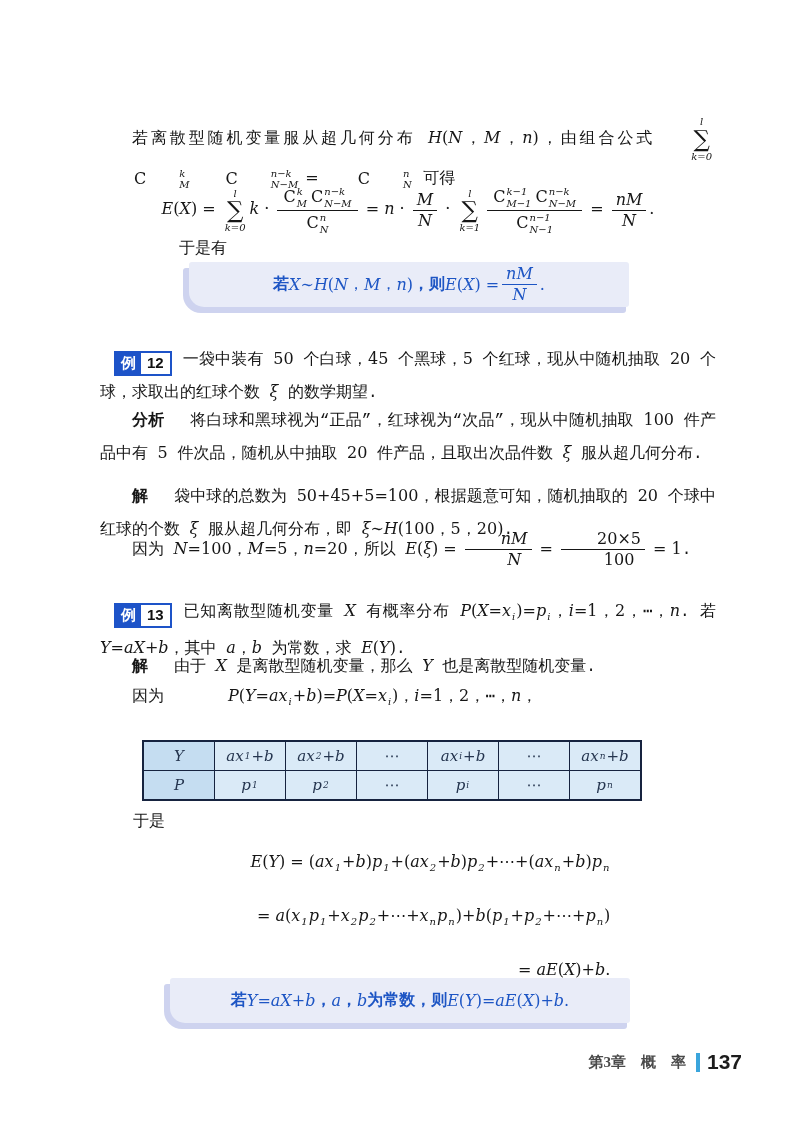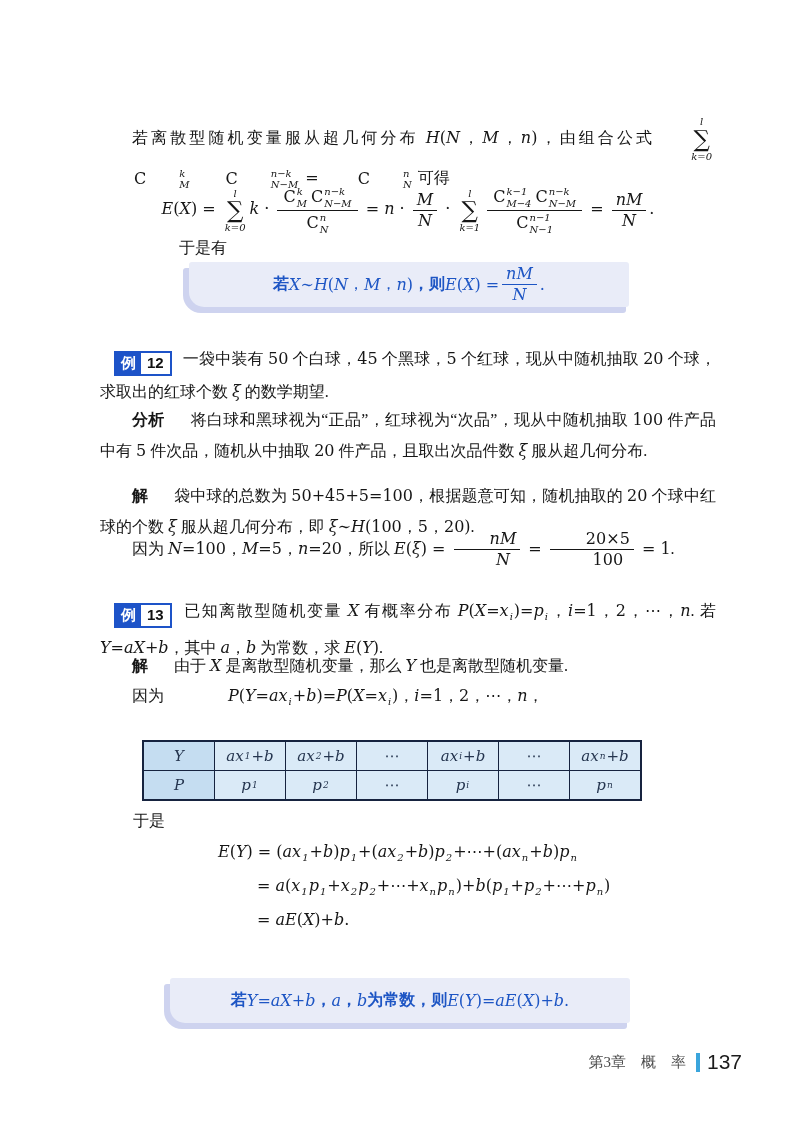--- a/index.html
+++ b/index.html
@@ -1,20 +1,20 @@
 <!DOCTYPE html>
 <html><head>
 <meta charset="utf-8">
 <style>
   html,body{margin:0;padding:0;background:#ffffff;}
   .page{position:relative;width:800px;height:1138px;background:#ffffff;overflow:hidden;
         font-family:"Liberation Serif",serif;font-size:16px;color:#161616;}
 
   
-  .r-c{font-family:Liberation Serif, serif;}
+  .r-c{font-family:Liberation Mono, monospace;}
   .r-b{font-family:"Liberation Serif",serif;font-weight:bold;}
   .r-m{font-family:"DejaVu Serif",serif;font-style:italic;}
   .r-u{font-family:"DejaVu Serif",serif;font-style:normal;}
   .r-dn{font-family:"DejaVu Serif",serif;font-style:italic;font-size:10px;vertical-align:-4px;margin:0 1px;}
 
   .rsum{display:inline-flex;flex-direction:column;align-items:center;vertical-align:middle;margin:0 4px;line-height:1;}
   .rsum-hi,.rsum-lo{font-size:10px;font-family:"DejaVu Serif",serif;font-style:italic;line-height:1.15;}
   .rsum-sg{font-size:23px;font-family:"DejaVu Serif",serif;line-height:1;}
 
   .rss{display:inline-flex;align-items:center;vertical-align:middle;margin:0 2px;}
@@ -48,29 +48,29 @@
   .ptable{border:2px solid #16233f;display:inline-flex;flex-direction:column;background:#16233f;}
   .trow{display:flex;}
   .trow + .trow{border-top:1px solid #16233f;}
   .tcell{width:70px;height:28px;display:flex;align-items:center;justify-content:center;
          background:#daeaf7;font-size:15px;color:#24344e;}
   .tcell + .tcell{border-left:1px solid #16233f;}
   .tcell.thead{background:#c5ddf1;}
   .tcell .r-dn{font-size:9px;}
 
   
-  .ey-line{display:block;line-height:28px;white-space:nowrap;}
+  .ey-line{display:block;line-height:48px;white-space:nowrap;text-align:right;}
   .ey-line.cont{padding-left:39px;}
 
   
   .footer{position:absolute;top:1049px;right:58px;display:flex;align-items:center;height:26px;}
-  .foot-ch{color:#4a4a4a;font-size:15px;font-family:"Liberation Serif",serif;}
+  .foot-ch{color:#4a4a4a;font-size:15px;font-family:"Liberation Serif",serif;font-weight:bold;}
   .foot-gap{display:inline-block;width:15px;}
   .foot-bar{display:inline-block;width:4px;height:19px;background:#3aa5dc;margin:0 7px 0 10px;}
-  .foot-num{color:#1c1c1c;font-size:21px;font-weight:normal;font-family:"Liberation Sans",sans-serif;}
+  .foot-num{color:#1c1c1c;font-size:21px;font-weight:bold;font-family:"Liberation Sans",sans-serif;}
 </style>
 </head>
 <body>
 
 <div class="page">
 
   <div class="sec para" style="left:100px;top:116px;line-height:32px;text-indent:2em;"><span class="r-c">若离散型随机变量服从超几何分布 </span><span class="r-m">H</span><span class="r-u">(</span><span class="r-m">N</span><span class="r-c">，</span><span class="r-m">M</span><span class="r-c">，</span><span class="r-m">n</span><span class="r-u">)</span><span class="r-c">，由组合公式</span><span class="rsum">
         <span class="rsum-hi">l</span>
         <span class="rsum-sg">∑</span>
         <span class="rsum-lo">k=0</span>
@@ -134,21 +134,21 @@
       </span><span class="r-u"> · </span><span class="rsum">
         <span class="rsum-hi">l</span>
         <span class="rsum-sg">∑</span>
         <span class="rsum-lo">k=1</span>
       </span><span class="rfrac">
         <span class="rfrac-n">
           <span class="rss">
             <span class="rss-b">C</span>
             <span class="rss-s">
               <span class="rss-up">k−1</span>
-              <span class="rss-dn">M−4</span>
+              <span class="rss-dn">M−1</span>
             </span>
           </span>
           <span class="rss">
             <span class="rss-b">C</span>
             <span class="rss-s">
               <span class="rss-up">n−k</span>
               <span class="rss-dn">N−M</span>
             </span>
           </span>
         </span>

